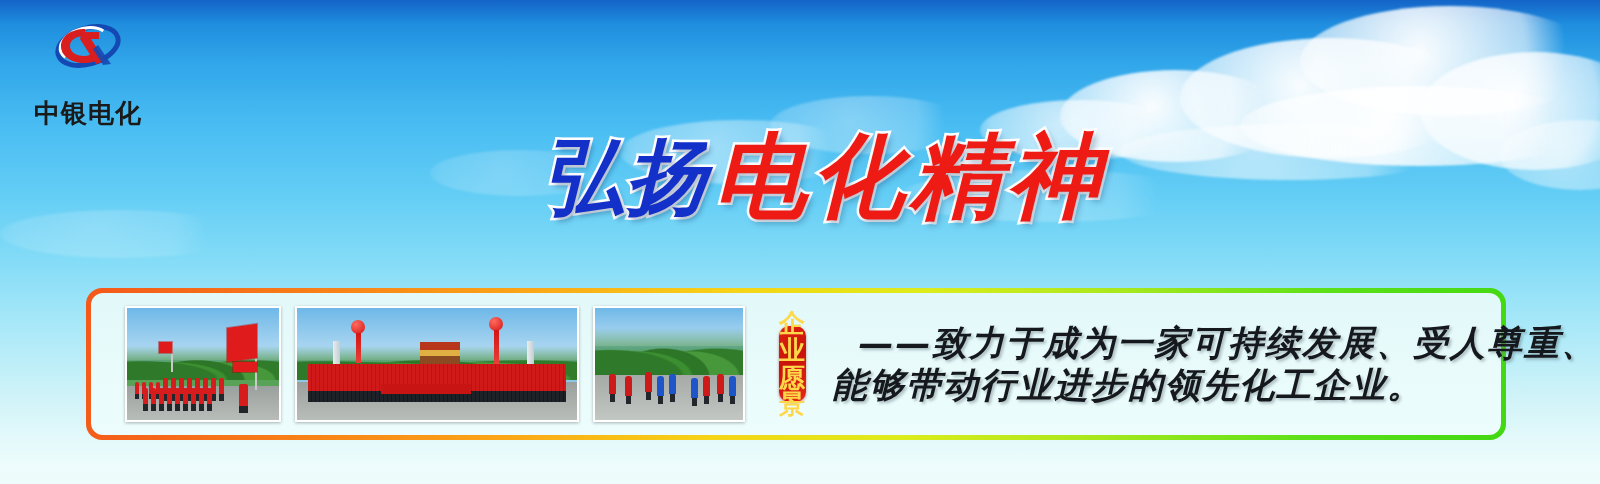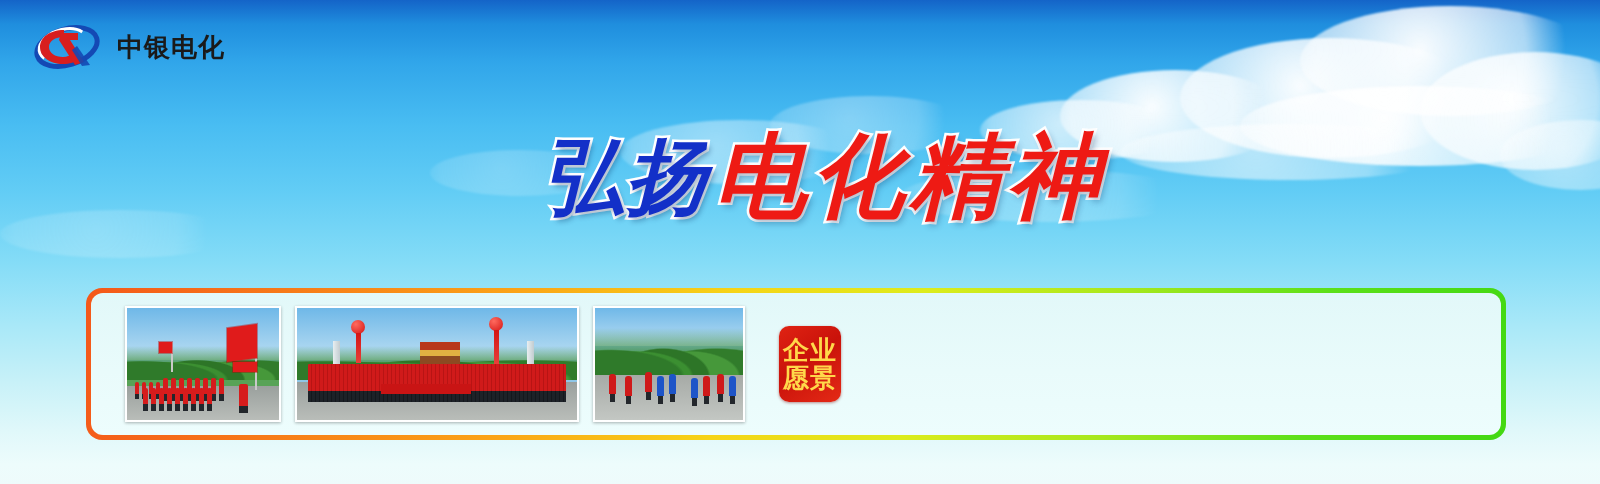--- a/index.html
+++ b/index.html
@@ -42,21 +42,21 @@
   .c8{left:620px;top:120px;width:240px;height:64px;opacity:.45;}
   .c9{left:770px;top:96px;width:200px;height:58px;opacity:.35;}
   .c10{left:430px;top:150px;width:180px;height:46px;opacity:.22;}
   .c11{left:1500px;top:120px;width:160px;height:70px;opacity:.55;}
   .c12{left:0px;top:210px;width:240px;height:48px;opacity:.2;}
   .c13{left:900px;top:170px;width:300px;height:52px;opacity:.25;}
 
   
   .logo-block{
     position:absolute;left:34px;top:20px;height:54px;
-    display:flex;align-items:center;gap:17px;
+    display:flex;align-items:center;gap:28px;flex-direction:column;
   }
   .logo-mark{position:relative;width:66px;height:52px;}
   .logo-mark svg{display:block;}
   .logo-word{
     font-family:"DejaVu Sans",sans-serif;
     font-weight:700;font-size:26px;letter-spacing:1px;
     color:#1a1a1a;line-height:1;white-space:nowrap;
   }
 
   
@@ -307,17 +307,21 @@
           <div class="player" style="left:122px;bottom:26px;background:#cf1a1a;"></div>
           <div class="player" style="left:134px;bottom:24px;background:#1e55c8;"></div>
         </div>
       </div>
 
       <div class="seal">
         <span class="seal-ch">企业</span>
         <span class="seal-ch">愿景</span>
       </div>
 
+      <div class="slogan">
+        <div class="slogan-line l1">——致力于成为一家可持续发展、受人尊重、</div>
+        <div class="slogan-line l2">能够带动行业进步的领先化工企业。</div>
+      </div>
 
     </div>
   </div>
 
 </div>
 
 </body></html>

